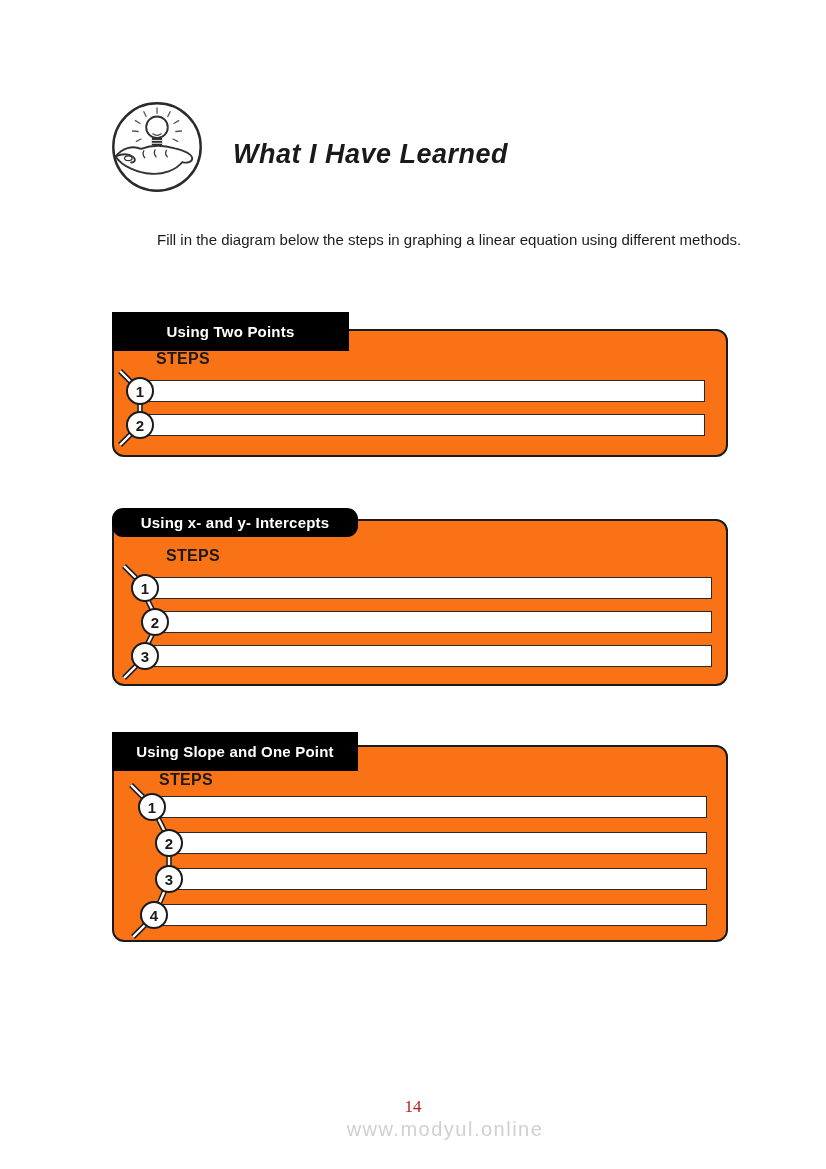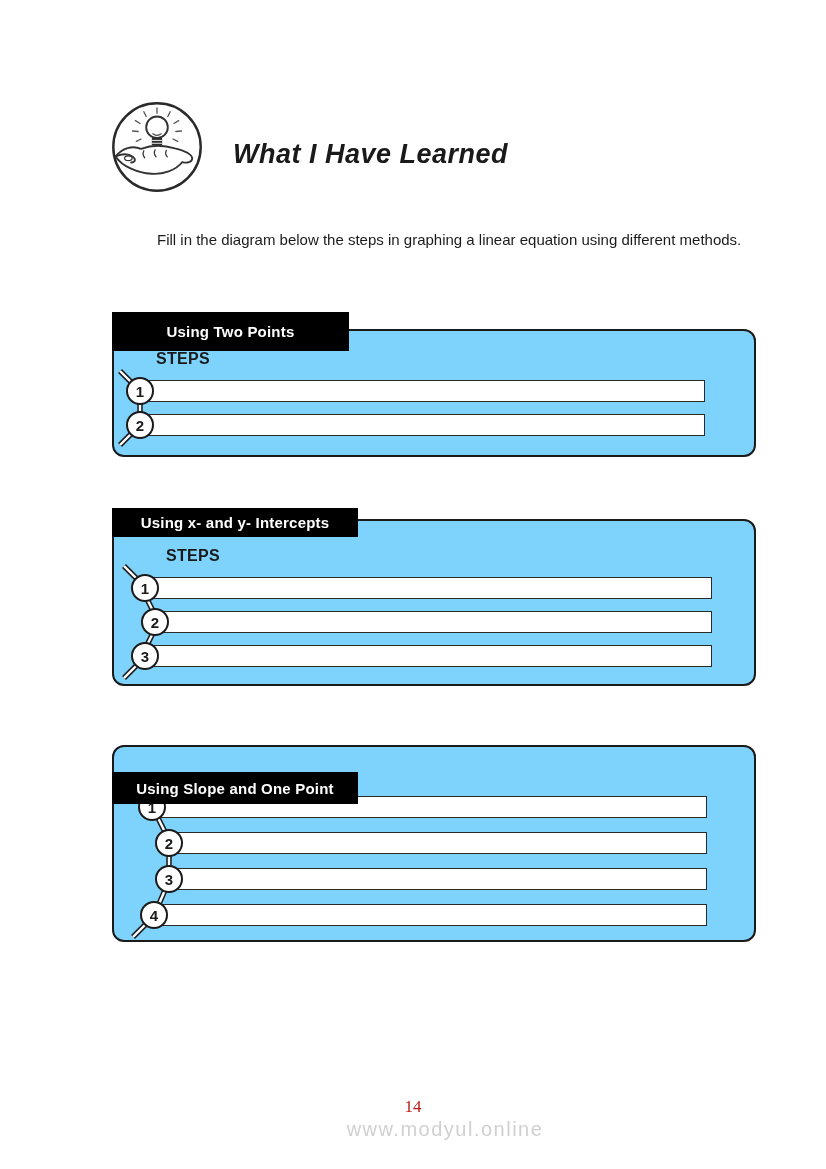--- a/index.html
+++ b/index.html
@@ -23,21 +23,21 @@
     text-indent:50px;color:#1b1b1b;
   }
 
   
   .method-bar{
     background:var(--bar-background,#000);color:var(--bar-text,#fff);
     font-weight:bold;font-size:15px;display:flex;align-items:center;
     justify-content:center;z-index:5;letter-spacing:.2px;
   }
   .panel{
-    background:#7dd3fc;border:2px solid var(--ink,#1c1c1c);border-radius:12px;z-index:1;padding-left:28px;
+    background:#f97316;border:2px solid var(--ink,#1c1c1c);border-radius:12px;z-index:1;
   }
   .steps-label{font-weight:bold;font-size:16px;letter-spacing:.3px;z-index:2;}
   .step-line{
     height:22px;background:#fff;border:1.5px solid #2a2a2a;
     box-sizing:border-box;z-index:2;
   }
   .step-circle{
     width:28px;height:28px;border-radius:50%;background:#fff;
     border:2px solid var(--ink,#1c1c1c);box-sizing:border-box;
     display:flex;align-items:center;justify-content:center;
@@ -118,21 +118,21 @@
     <div class="abs step-circle" style="left:12px;top:46px;">
       <span>1</span>
     </div>
 
     <div class="abs step-line" style="left:26px;top:83px;width:565px;"></div>
     <div class="abs step-circle" style="left:12px;top:80px;">
       <span>2</span>
     </div>
   </div>
 
-  <div class="abs method-bar" style="left:112px;top:508px;width:246px;height:29px;">
+  <div class="abs method-bar" style="left:112px;top:508px;width:246px;height:29px;border-radius:11px;">
     <span>Using x- and y- Intercepts</span>
   </div>
   <div class="abs panel" style="left:112px;top:519px;width:612px;height:163px;">
     <span class="abs steps-label" style="left:52px;top:26px;">STEPS</span>
 
     <svg class="abs chain" style="left:0;top:0;width:70px;height:163px;" viewBox="0 0 70 163">
       <path d="M22 57 L10 45" class="ck-b"></path>
         <path d="M22 57 L10 45" class="ck-w"></path>
       <path d="M33 78 L39 90" class="ck-b"></path>
         <path d="M33 78 L39 90" class="ck-w"></path>
@@ -151,21 +151,21 @@
     <div class="abs step-circle" style="left:27px;top:87px;">
       <span>2</span>
     </div>
 
     <div class="abs step-line" style="left:31px;top:124px;width:567px;"></div>
     <div class="abs step-circle" style="left:17px;top:121px;">
       <span>3</span>
     </div>
   </div>
 
-  <div class="abs method-bar" style="left:112px;top:772px;width:246px;height:32px;text-align:center;">
+  <div class="abs method-bar" style="left:112px;top:732px;width:246px;height:39px;text-align:center;">
     <span>Using Slope and One Point</span>
   </div>
   <div class="abs panel" style="left:112px;top:745px;width:612px;height:193px;">
     <span class="abs steps-label" style="left:45px;top:24px;">STEPS</span>
 
     <svg class="abs chain" style="left:0;top:0;width:80px;height:193px;" viewBox="0 0 80 193">
       <path d="M29 50 L17 38" class="ck-b"></path>
         <path d="M29 50 L17 38" class="ck-w"></path>
       <path d="M44 71 L51 85" class="ck-b"></path>
         <path d="M44 71 L51 85" class="ck-w"></path>

